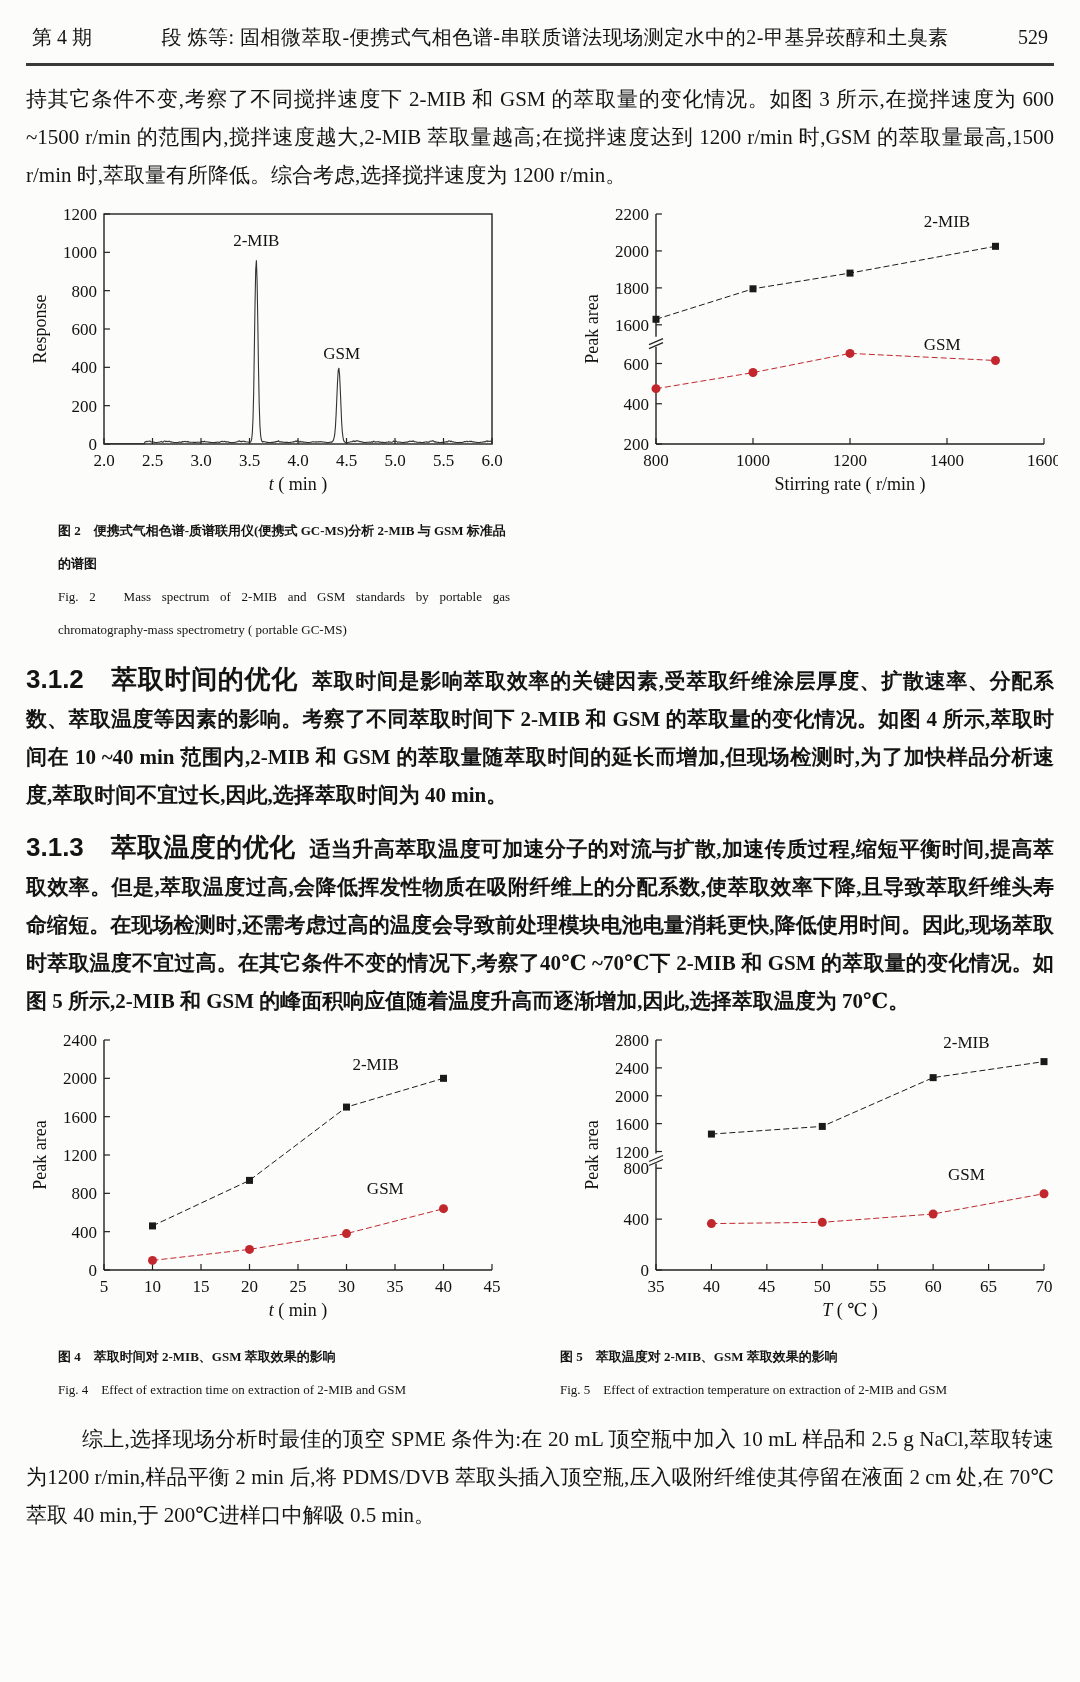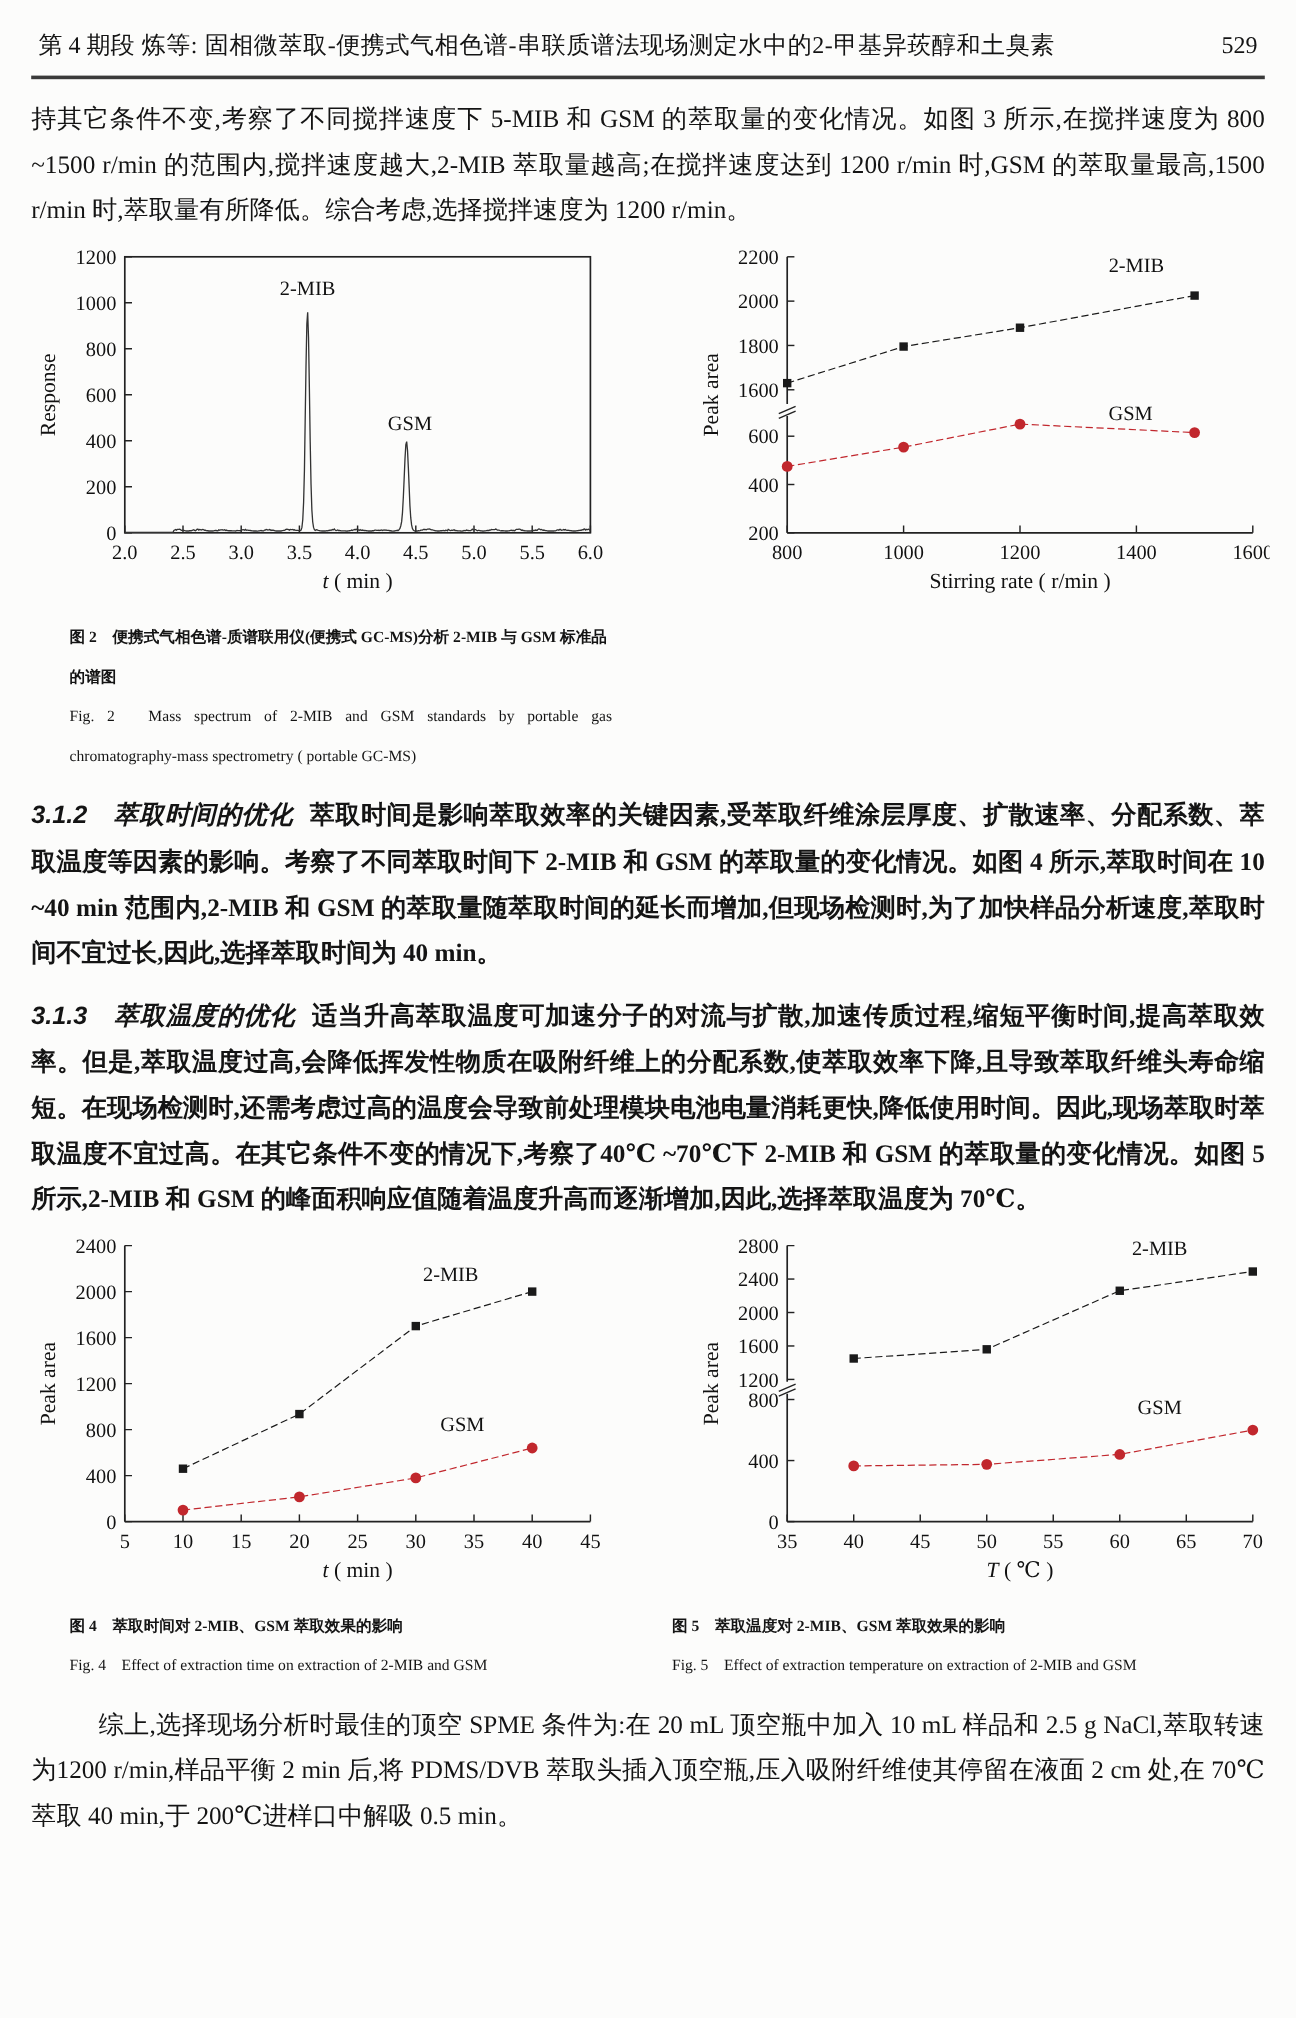--- a/index.html
+++ b/index.html
@@ -3,26 +3,26 @@
 <meta charset="utf-8">
 <style>
   html,body{margin:0;padding:0;background:#d9d9d9;}
   .page{
     width:1080px;height:1682px;margin:0 auto;background:#fcfcfb;color:#141414;
     font-family:"Liberation Serif","DejaVu Serif",serif;
     box-sizing:border-box;padding:24px 24px 0 24px;overflow:hidden;
   }
   .hdr{display:flex;align-items:baseline;font-size:20px;padding:0 8px 12px 8px;}
   .hdr-issue{white-space:nowrap;}
-  .hdr-title{flex:1;text-align:left;letter-spacing:.5px;}
+  .hdr-title{flex:1;text-align:center;letter-spacing:.5px;}
   .hdr-page{white-space:nowrap;}
   .rule{border-top:3px solid #3a3a3a;margin:0 2px 10px 2px;}
   p.body{font-size:21px;line-height:38px;text-align:justify;margin:14px 2px 0 2px;}
   p.body.indent{text-indent:56px;}
-  .sec-head{font-weight:bold;font-family:"Liberation Sans","DejaVu Sans",sans-serif;font-size:21px;font-style:italic;}
+  .sec-head{font-weight:bold;font-family:"Liberation Sans","DejaVu Sans",sans-serif;font-size:26px;}
   .sec-body{margin-left:14px;font-weight:bold;}
   .figrow{display:flex;justify-content:space-between;margin-top:8px;}
   .figcol{width:508px;}
   .figcol svg{width:480px;height:300px;display:block;margin-left:2px;}
   .figcol.right svg{margin-left:30px;}
   .cap{margin:12px 0 0 34px;font-size:13px;line-height:33px;width:452px;}
   .figcol.right .cap{margin-left:12px;width:486px;}
   .cap-cn{font-weight:bold;}
   .cap-en{text-align:justify;}
 </style>
@@ -31,21 +31,21 @@
 
 <div class="page">
 
   <div class="hdr">
     <span class="hdr-issue">第 4 期</span>
     <span class="hdr-title">段 炼等: 固相微萃取-便携式气相色谱-串联质谱法现场测定水中的2-甲基异莰醇和土臭素</span>
     <span class="hdr-page">529</span>
   </div>
   <div class="rule"></div>
 
-  <p class="body">持其它条件不变,考察了不同搅拌速度下 5-MIB 和 GSM 的萃取量的变化情况。如图 3 所示,在搅拌速度为 800 ~1500 r/min 的范围内,搅拌速度越大,2-MIB 萃取量越高;在搅拌速度达到 1200 r/min 时,GSM 的萃取量最高,1500 r/min 时,萃取量有所降低。综合考虑,选择搅拌速度为 1200 r/min。</p>
+  <p class="body">持其它条件不变,考察了不同搅拌速度下 2-MIB 和 GSM 的萃取量的变化情况。如图 3 所示,在搅拌速度为 600 ~1500 r/min 的范围内,搅拌速度越大,2-MIB 萃取量越高;在搅拌速度达到 1200 r/min 时,GSM 的萃取量最高,1500 r/min 时,萃取量有所降低。综合考虑,选择搅拌速度为 1200 r/min。</p>
 
   <div class="figrow">
     <div class="figcol">
       <svg viewBox="0 0 480 300">
           <rect x="78" y="12" width="388" height="230" fill="none" stroke="#222222" stroke-width="1.4"></rect>
           <line x1="78" y1="242" x2="84" y2="242" stroke="#222222" stroke-width="1.2"></line>
           <text x="71" y="248" fill="#111" font-family="&quot;Liberation Serif&quot;,&quot;DejaVu Serif&quot;,serif" font-size="17" text-anchor="end">0</text>
           <line x1="78" y1="203.66666666666669" x2="84" y2="203.66666666666669" stroke="#222222" stroke-width="1.2"></line>
           <text x="71" y="209.66666666666669" fill="#111" font-family="&quot;Liberation Serif&quot;,&quot;DejaVu Serif&quot;,serif" font-size="17" text-anchor="end">200</text>
           <line x1="78" y1="165.33333333333334" x2="84" y2="165.33333333333334" stroke="#222222" stroke-width="1.2"></line>

